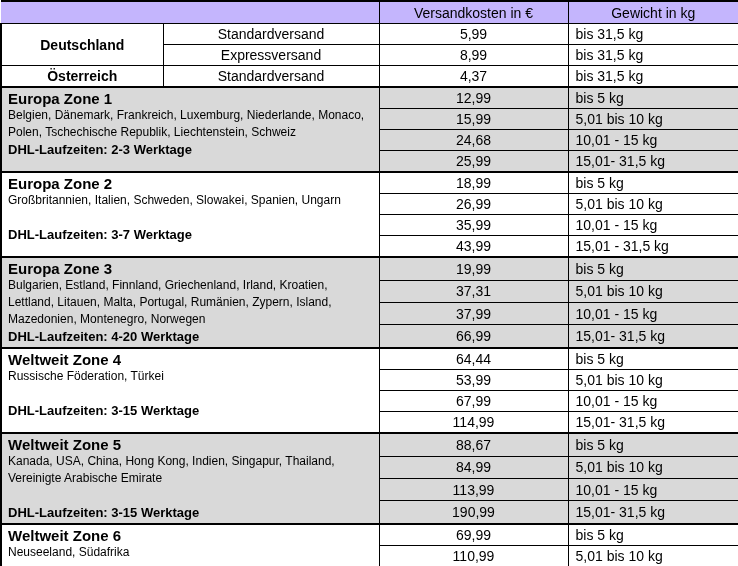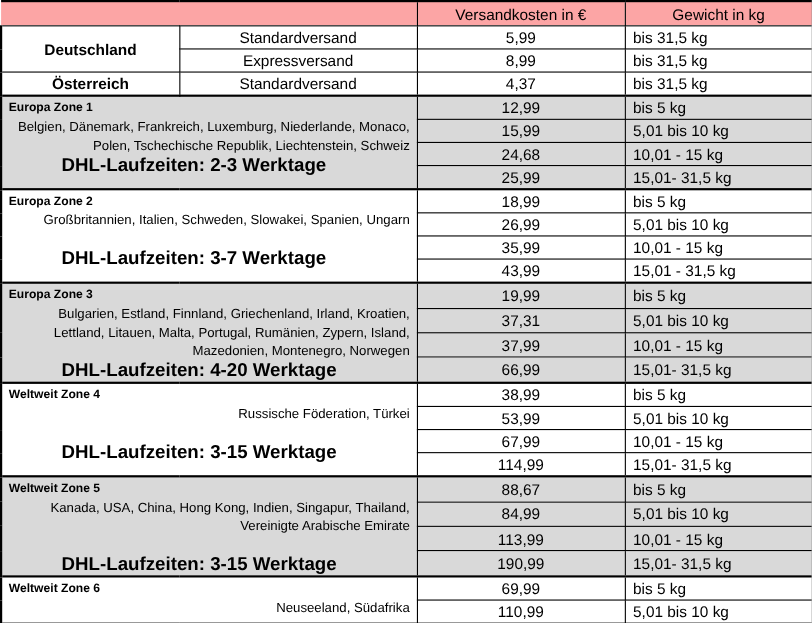--- a/index.html
+++ b/index.html
@@ -2,36 +2,36 @@
 <html><head>
 <meta charset="utf-8">
 <style>
   html,body{margin:0;padding:0;background:#ffffff;}
   body{font-family:"Liberation Sans",sans-serif;color:#000;}
   table{border-collapse:collapse;table-layout:fixed;width:738px;margin:0;}
   td{border:1px solid #000;font-size:14px;padding:0 4px;height:20px;overflow:hidden;vertical-align:middle;}
   
   col.c1{width:162px;} col.c2{width:216px;} col.c3{width:189px;} col.c4{width:171px;}
   
-  tr.hdr td{height:21px;background:#fca5a5;text-align:center;border-top:2px solid #000;}
+  tr.hdr td{height:21px;background:#c4b5fd;text-align:center;border-top:2px solid #000;}
   td.ghost{border:none;background:#fff;}
   td.edge-r{border-right:2px solid #000;}
   td.edge-l{border-left:2px solid #000;}
   
   tr.sec td{border-top:2px solid #000;}
   
   td.country{font-weight:bold;text-align:center;}
   td.service{text-align:center;}
   td.cost{text-align:center;}
   td.weight{text-align:left;padding-left:7px;}
   
   td.zoneinfo{vertical-align:top;padding:2px 6px;line-height:17px;}
-  .zt{font-weight:bold;font-size:11px;}
-  .zc{font-size:12px;text-align:right;}
-  .zd{font-weight:bold;font-size:17px;margin-left:48px;}
+  .zt{font-weight:bold;font-size:15px;}
+  .zc{font-size:12px;}
+  .zd{font-weight:bold;font-size:13px;}
   .zd.gap{margin-top:17px;}
   
   tr.shaded td{background:#d9d9d9;}
 </style>
 </head>
 <body>
 
 <table>
   <colgroup>
       <col class="c1">
@@ -131,21 +131,21 @@
     <td class="cost">66,99</td>
     <td class="weight edge-r">15,01- 31,5 kg</td>
   </tr>
 
   <tr class="sec">
     <td class="zoneinfo edge-l" colspan="2" rowspan="4">
       <div class="zt">Weltweit Zone 4</div>
       <div class="zc">Russische Föderation, Türkei</div>
       <div class="zd gap">DHL-Laufzeiten: 3-15 Werktage</div>
     </td>
-    <td class="cost">38,99</td>
+    <td class="cost">64,44</td>
     <td class="weight edge-r">bis 5 kg</td>
   </tr>
   <tr>
     <td class="cost">53,99</td>
     <td class="weight edge-r">5,01 bis 10 kg</td>
   </tr>
   <tr>
     <td class="cost">67,99</td>
     <td class="weight edge-r">10,01 - 15 kg</td>
   </tr>

